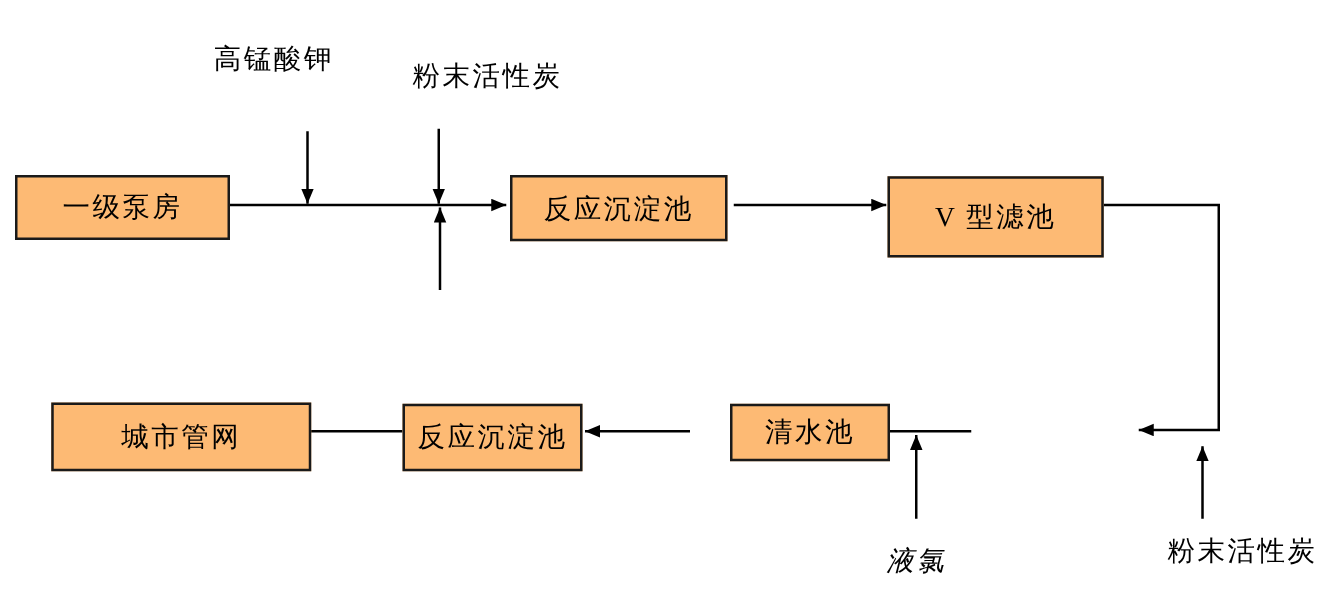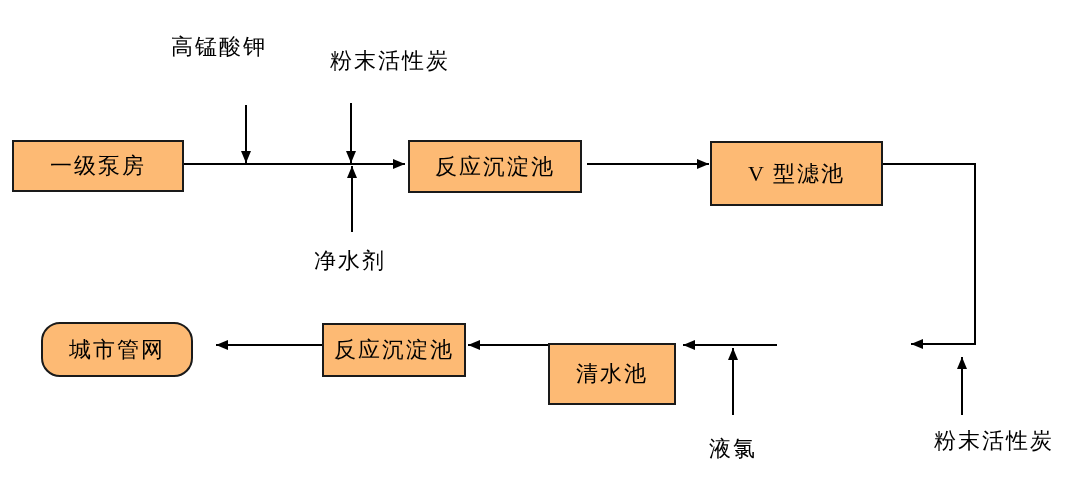--- a/index.html
+++ b/index.html
@@ -40,29 +40,29 @@
     letter-spacing: 2px;
     text-align: center;
     white-space: nowrap;
     line-height: 25px;
   }
   
   #n-pump1    { left: 12px;  top: 140px; width: 172px; height: 52px; }
   #n-reaction { left: 408px; top: 140px; width: 174px; height: 53px; text-align: right; }
   #n-vfilter  { left: 710px; top: 141px; width: 173px; height: 65px; }
   
-  #n-citynet  { left: 41px;  top: 322px; width: 152px; height: 55px; border-radius: 19px; }
+  #n-citynet  { left: 41px;  top: 322px; width: 208px; height: 55px; }
   #n-pump2    { left: 322px; top: 323px; width: 144px; height: 54px; }
-  #n-clear    { left: 548px; top: 323px; width: 128px; height: 62px; margin-top: 20px; }
+  #n-clear    { left: 584px; top: 323px; width: 128px; height: 46px; }
   #n-ultra    { left: 777px; top: 322px; width: 131px; height: 55px; }
   
   #l-kmno4     { left: 154px; top: 29px;  width: 130px; line-height: 35px; }
   #l-pactop    { left: 320px; top: 48px;  width: 140px; }
   #l-purifier  { left: 305px; top: 248px; width: 90px;  }
-  #l-chlorine  { left: 701px; top: 436px; width: 64px;  }
+  #l-chlorine  { left: 701px; top: 436px; width: 64px; font-style: italic;  }
   #l-pacbottom { left: 924px; top: 428px; width: 140px; }
 </style>
 </head>
 <body>
 
 <div class="canvas">
 
   <svg class="connectors" viewBox="0 0 1072 484" xmlns="http://www.w3.org/2000/svg">
     <defs>
       <marker id="ah" markerUnits="userSpaceOnUse" markerWidth="14" markerHeight="12" refX="12" refY="5" orient="auto">
@@ -93,17 +93,16 @@
   <div class="node" id="n-reaction">反应沉淀池</div>
   <div class="node" id="n-vfilter">V 型滤池</div>
   <div class="node" id="n-citynet">城市管网</div>
   <div class="node" id="n-pump2">反应沉淀池</div>
   <div class="node" id="n-clear">清水池</div>
 
   <div class="lbl" id="l-kmno4">
     <div>高锰酸钾</div>
   </div>
   <div class="lbl" id="l-pactop">粉末活性炭</div>
-  <div class="lbl" id="l-purifier">净水剂</div>
   <div class="lbl" id="l-chlorine">液氯</div>
   <div class="lbl" id="l-pacbottom">粉末活性炭</div>
 
 </div>
 
 </body></html>

